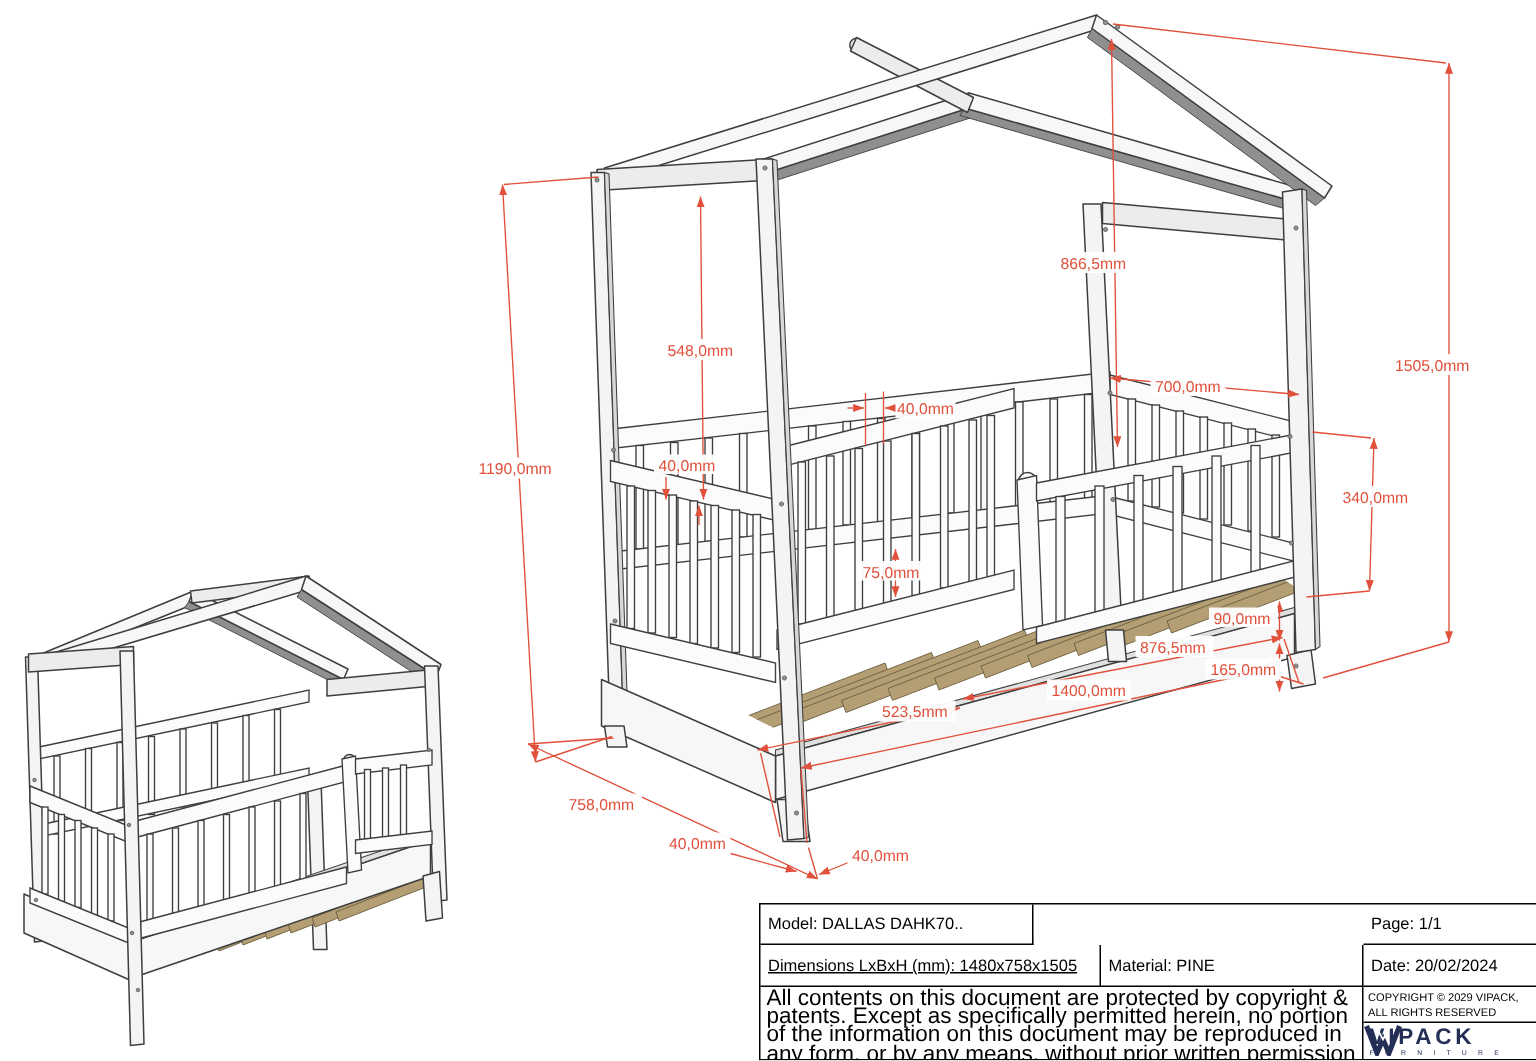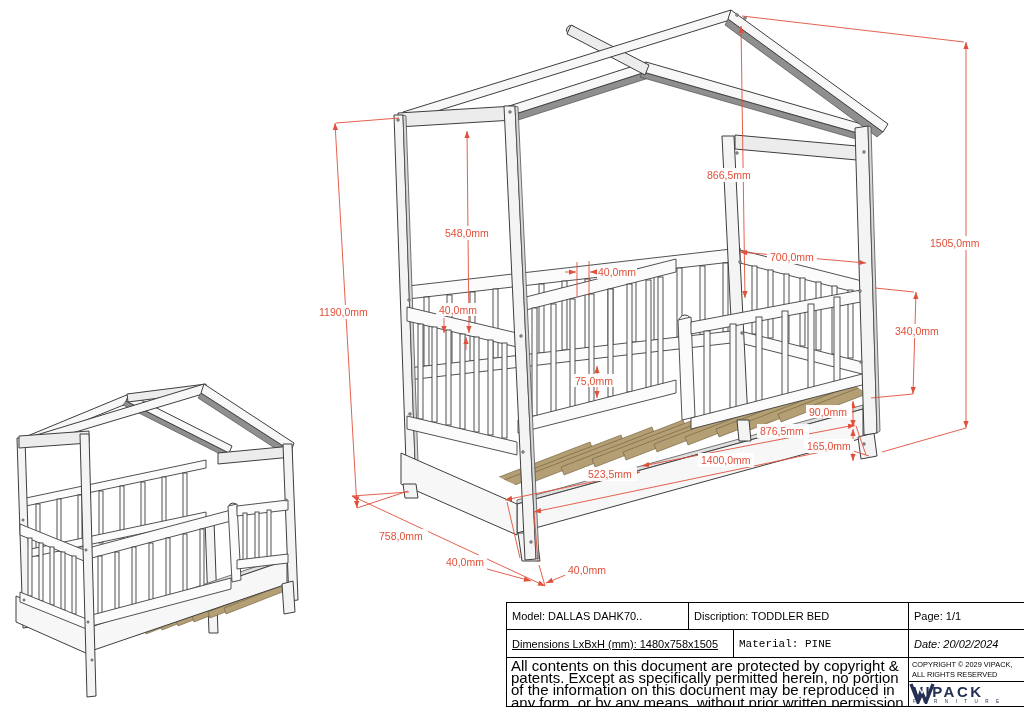--- a/index.html
+++ b/index.html
@@ -360,26 +360,25 @@
     <text class="dimt" x="379" y="540">758,0mm</text>
     <rect class="wbg" x="443" y="555" width="44" height="14"></rect>
     <text class="dimt" x="446" y="566">40,0mm</text>
     <rect class="wbg" x="565" y="563" width="42" height="14"></rect>
     <text class="dimt" x="568" y="574">40,0mm</text>
   </g>
 </svg>
 
 <div id="tblock">
   <div class="cell bR bB" style="left:0;top:0;width:182px;height:27px;text-align:right;">Model: DALLAS DAHK70..</div>
-  <div class="cell bR bB" style="left:182px;top:0;width:220px;height:27px;">Discription: TODDLER BED</div>
   <div class="cell bB" style="left:402px;top:0;width:116px;height:27px;text-align:right;">Page: 1/1</div>
 
   <div class="cell bR bB" style="left:0;top:27px;width:227px;height:28px;text-decoration:underline;">Dimensions LxBxH (mm): 1480x758x1505</div>
-  <div class="cell bR bB" style="left:227px;top:27px;width:175px;height:28px;font-family:Liberation Mono, monospace;">Material: PINE</div>
-  <div class="cell bB" style="left:402px;top:27px;width:116px;height:28px;font-style:italic;">Date: 20/02/2024</div>
+  <div class="cell bR bB" style="left:227px;top:27px;width:175px;height:28px;">Material: PINE</div>
+  <div class="cell bB" style="left:402px;top:27px;width:116px;height:28px;">Date: 20/02/2024</div>
 
   <div class="cell bR" id="legal" style="left:0;top:55px;width:402px;height:48px;">All contents on this document are protected by copyright &amp; patents. Except as specifically permitted herein, no portion of the information on this document may be reproduced in any form, or by any means, without prior written permission from Vipack bvba. No parts of the designs and the products can be copied or transmitted. Product and drawings under Patent and Copyright.</div>
   <div class="cell bB" id="copyrightcell" style="left:402px;top:55px;width:116px;height:24px;">COPYRIGHT  © 2029 VIPACK, ALL RIGHTS RESERVED</div>
   <div class="cell" id="logocell" style="left:402px;top:79px;width:116px;height:24px;">
     <svg width="26" height="22" viewBox="0 0 26 22">
       <path d="M2,2 L9,20 L13,11 L17,20 L24,2" fill="none" stroke="#232f55" stroke-width="3.4"></path>
       <path d="M8,2 L13,11 L18,2" fill="none" stroke="#ffffff" stroke-width="1.2"></path>
     </svg>
     <div>
       <div id="brandtxt">VIPACK</div>

